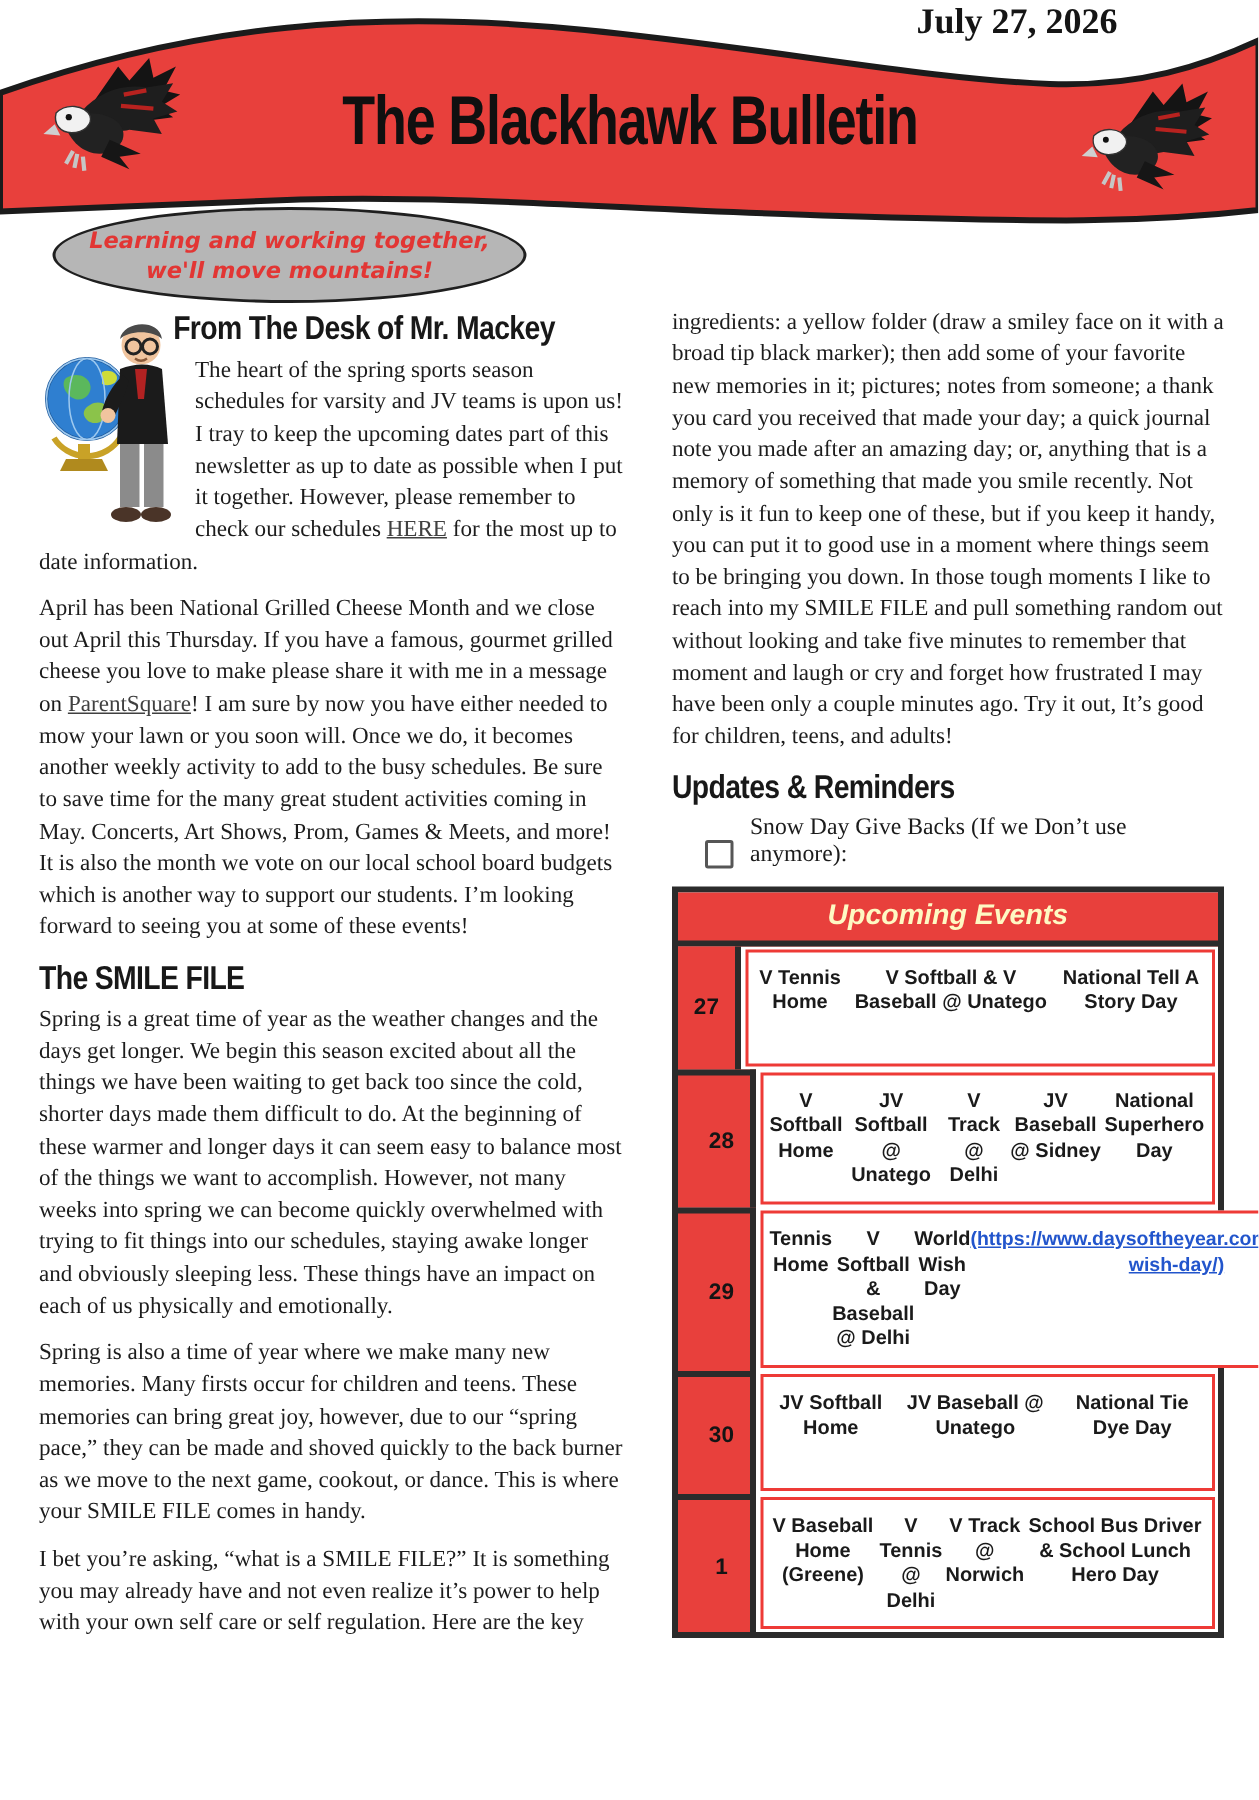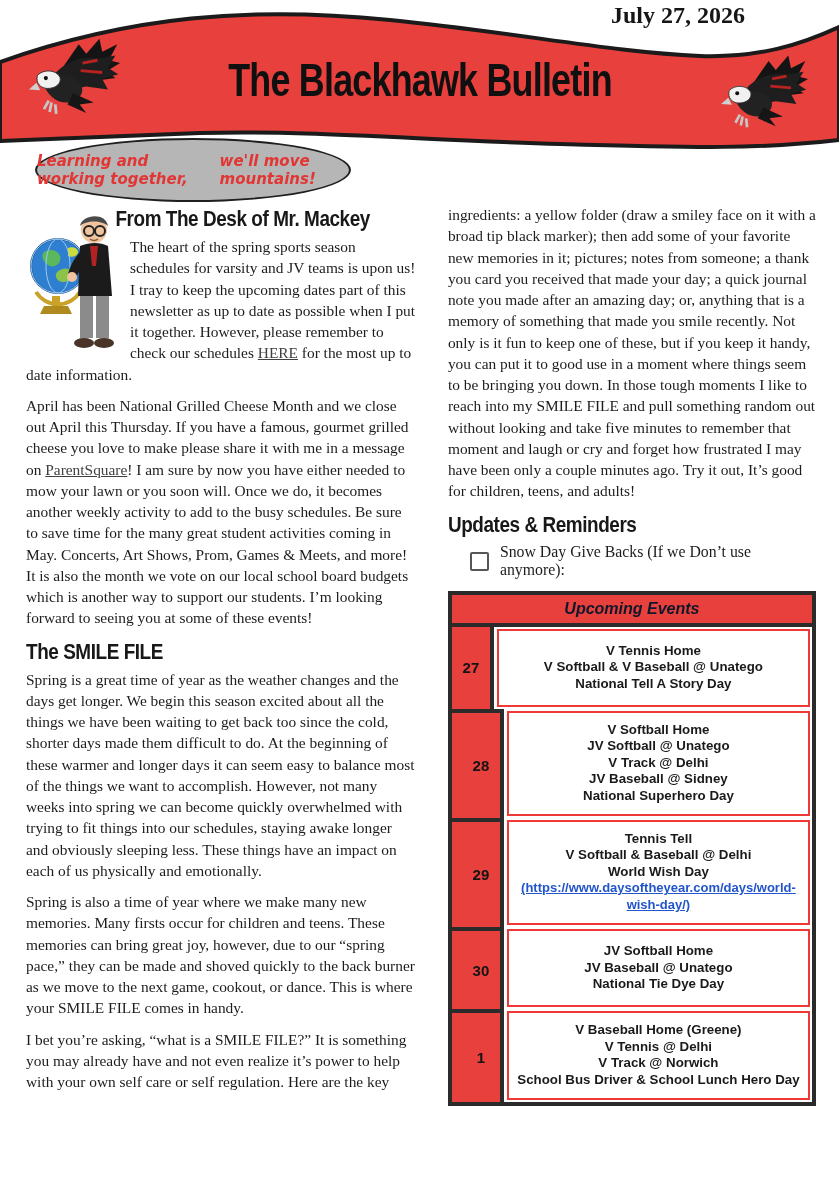--- a/index.html
+++ b/index.html
@@ -12,55 +12,55 @@
   .banner-svg{position:absolute;top:0;left:0;}
   .banner-title{position:absolute;top:53px;left:170px;width:500px;text-align:center;
                 font-family:"Liberation Sans","DejaVu Sans",sans-serif;font-weight:800;
                 font-size:46px;color:#101010;transform:scaleX(.78);transform-origin:50% 50%;
                 letter-spacing:-1px;white-space:nowrap;}
   .eagle{position:absolute;}
   .eagle-left{top:34px;left:28px;}
   .eagle-right{top:52px;left:718px;}
 
   .motto{position:absolute;top:138px;left:35px;width:312px;height:60px;background:#b6b6b6;
-         border:2px solid #1f1f1f;border-radius:50%;display:flex;flex-direction:row;
+         border:2px solid #1f1f1f;border-radius:50%;display:flex;flex-direction:column;
          align-items:center;justify-content:center;gap:2px;}
   .motto div{font-family:"DejaVu Sans","Liberation Sans",sans-serif;font-style:italic;
              font-weight:bold;font-size:15px;color:#e23634;}
 
   
   .content{position:absolute;top:204px;left:26px;width:792px;display:flex;gap:32px;}
   .col-left{width:393px;}
   .col-right{width:373px;}
   p{margin:0 0 10px 0;font-size:15.4px;line-height:1.38;text-align:left;}
   .hd{font-family:"Liberation Sans","DejaVu Sans",sans-serif;font-weight:bold;font-size:22px;
       color:#181818;letter-spacing:-0.5px;transform:scaleX(.86);transform-origin:0 50%;
       white-space:nowrap;margin:2px 0 4px 0;}
   a.textlink{color:#404040;text-decoration:underline;cursor:pointer;}
   .avatar{float:left;width:96px;height:150px;margin:0 8px 2px 0;}
 
   
-  .check-item{display:flex;align-items:center;gap:11px;margin:5px 0;font-size:15.8px;font-family:Liberation Serif, serif;}
+  .check-item{display:flex;align-items:flex-end;gap:11px;margin:5px 0;font-size:15.8px;font-family:Liberation Serif, serif;}
   .check-parent{margin-left:22px;}
   .check-sub{margin-left:72px;}
   .checkbox{width:15px;height:15px;border:2.5px solid #565656;border-radius:2px;background:#fff;
             flex:0 0 auto;margin-top:2px;cursor:pointer;}
 
   
   .events-table{margin-top:12px;border:4px solid #2b2b2b;width:368px;box-sizing:border-box;
                 font-family:"Liberation Sans","DejaVu Sans",sans-serif;}
   .et-header{background:#e8403c;border-bottom:4px solid #2b2b2b;text-align:center;
-             font-weight:bold;font-style:italic;font-size:16px;color:#0f172a;padding:5px 0;}
+             font-weight:bold;font-style:italic;font-size:19px;color:#fef9c3;padding:5px 0;}
   .et-row{display:flex;align-items:stretch;}
   .et-row + .et-row .et-date{border-top:4px solid #2b2b2b;padding-left:10px;}
   .et-date{width:38px;flex:0 0 auto;background:#e8403c;border-right:4px solid #2b2b2b;
            display:flex;align-items:center;justify-content:center;font-weight:bold;
            font-size:15px;color:#141414;}
   .et-cell{flex:1;border:2px solid #ee3a36;margin:2px 2px 2px 3px;background:#fff;
-           display:flex;flex-direction:column;justify-content:center;text-align:center;
+           display:flex;flex-direction:row;justify-content:center;text-align:center;
            padding:9px 4px;min-height:56px;}
   .et-line{font-weight:bold;font-size:13.3px;line-height:1.25;color:#1a1a1a;}
   .et-link{font-weight:bold;font-size:13px;line-height:1.3;color:#2255cc;
            text-decoration:underline;cursor:pointer;}
 </style>
 </head>
 <body>
 
 <div class="page">
 
@@ -173,21 +173,21 @@
                 <div class="et-line">V Softball Home</div>
                 <div class="et-line">JV Softball @ Unatego</div>
                 <div class="et-line">V Track @ Delhi</div>
                 <div class="et-line">JV Baseball @ Sidney</div>
                 <div class="et-line">National Superhero Day</div>
               </div>
             </div>
             <div class="et-row">
               <div class="et-date">29</div>
               <div class="et-cell">
-                <div class="et-line">Tennis Tell</div>
+                <div class="et-line">Tennis Home</div>
                 <div class="et-line">V Softball &amp; Baseball @ Delhi</div>
                 <div class="et-line">World Wish Day</div>
                 <a class="et-link">(https://www.daysoftheyear.com/days/world-wish-day/)</a>
               </div>
             </div>
             <div class="et-row">
               <div class="et-date">30</div>
               <div class="et-cell">
                 <div class="et-line">JV Softball Home</div>
                 <div class="et-line">JV Baseball @ Unatego</div>

